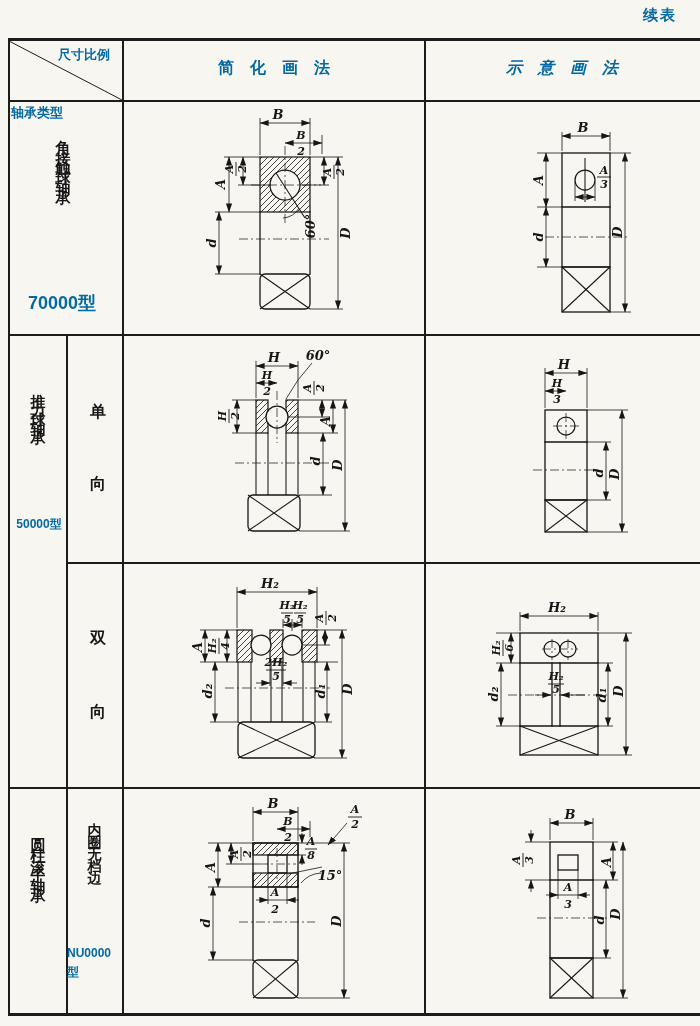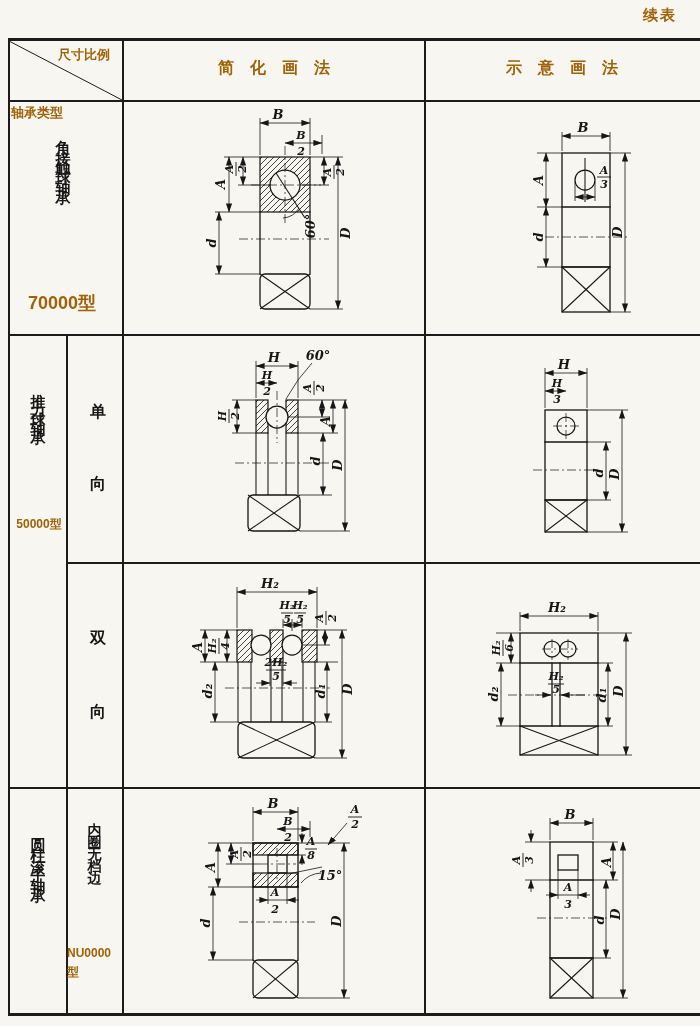--- a/index.html
+++ b/index.html
@@ -7,21 +7,21 @@
     width:700px;height:1026px;position:relative;overflow:hidden;
     background:#f8f6f0;color:#161616;
     font-family:"Liberation Sans","DejaVu Sans",sans-serif;
   }
   .abs{position:absolute;}
   .rule{position:absolute;background:#1c1c1c;}
   .vtext{
     position:absolute;writing-mode:vertical-rl;text-orientation:upright;
     font-weight:bold;color:#161616;white-space:nowrap;
   }
-  .htext{position:absolute;font-weight:bold;color:#a16207;}
+  .htext{position:absolute;font-weight:bold;color:#0369a1;}
   .center{text-align:center;}
   
   .part{stroke:#161616;stroke-width:1.3;fill:none;stroke-linecap:square;}
   .thin{stroke:#161616;stroke-width:1.05;fill:none;}
   .hr{fill:url(#hatch);stroke:#161616;stroke-width:1.2;}
   .ballc{fill:#f8f6f0;stroke:#161616;stroke-width:1.25;}
   .cl{stroke:#161616;stroke-width:0.7;fill:none;stroke-dasharray:9 3 2 3;}
   .ext{stroke:#161616;stroke-width:0.8;fill:none;}
   .dim{stroke:#161616;stroke-width:0.8;fill:none;marker-start:url(#arr);marker-end:url(#arr);}
   .dim1{stroke:#161616;stroke-width:0.8;fill:none;marker-end:url(#arr);}
@@ -56,21 +56,21 @@
 <div class="rule" style="left:122px;top:38px;width:2px;height:976px;"></div>
 <div class="rule" style="left:424px;top:38px;width:2px;height:976px;"></div>
 
 <svg class="abs" style="left:8px;top:40px;" width="115" height="61">
   <line x1="1" y1="1" x2="114" y2="60" stroke="#1c1c1c" stroke-width="1"></line>
 </svg>
 <div class="htext" style="left:58px;top:46px;font-size:13px;">尺寸比例</div>
 <div class="htext" style="left:11px;top:76px;font-size:13px;margin-top:28px;">轴承类型</div>
 
 <div class="htext center" style="left:124px;top:58px;width:300px;font-size:16px;letter-spacing:16px;text-indent:16px;">简化画法</div>
-<div class="htext center" style="left:426px;top:58px;width:272px;font-size:16px;letter-spacing:16px;text-indent:16px;">示意画法</div>
+<div class="htext center" style="left:426px;top:58px;width:272px;font-size:16px;letter-spacing:16px;text-indent:16px;font-style:italic;">示意画法</div>
 
 <div class="vtext" style="left:53px;top:128px;font-size:15px;letter-spacing:10px;">角接触球轴承</div>
 <div class="htext center" style="left:8px;top:291px;width:108px;font-size:18px;">70000型</div>
 
 <div class="vtext" style="left:28px;top:382px;font-size:15px;letter-spacing:9px;">推力球轴承</div>
 <div class="htext center" style="left:8px;top:516px;width:62px;font-size:12px;">50000型</div>
 <div class="vtext" style="left:87px;top:390px;font-size:16px;letter-spacing:72px;">单向</div>
 <div class="vtext" style="left:87px;top:618px;font-size:16px;letter-spacing:72px;">双向</div>
 
 <div class="vtext" style="left:28px;top:826px;font-size:15px;letter-spacing:10px;">圆柱滚子轴承</div>

